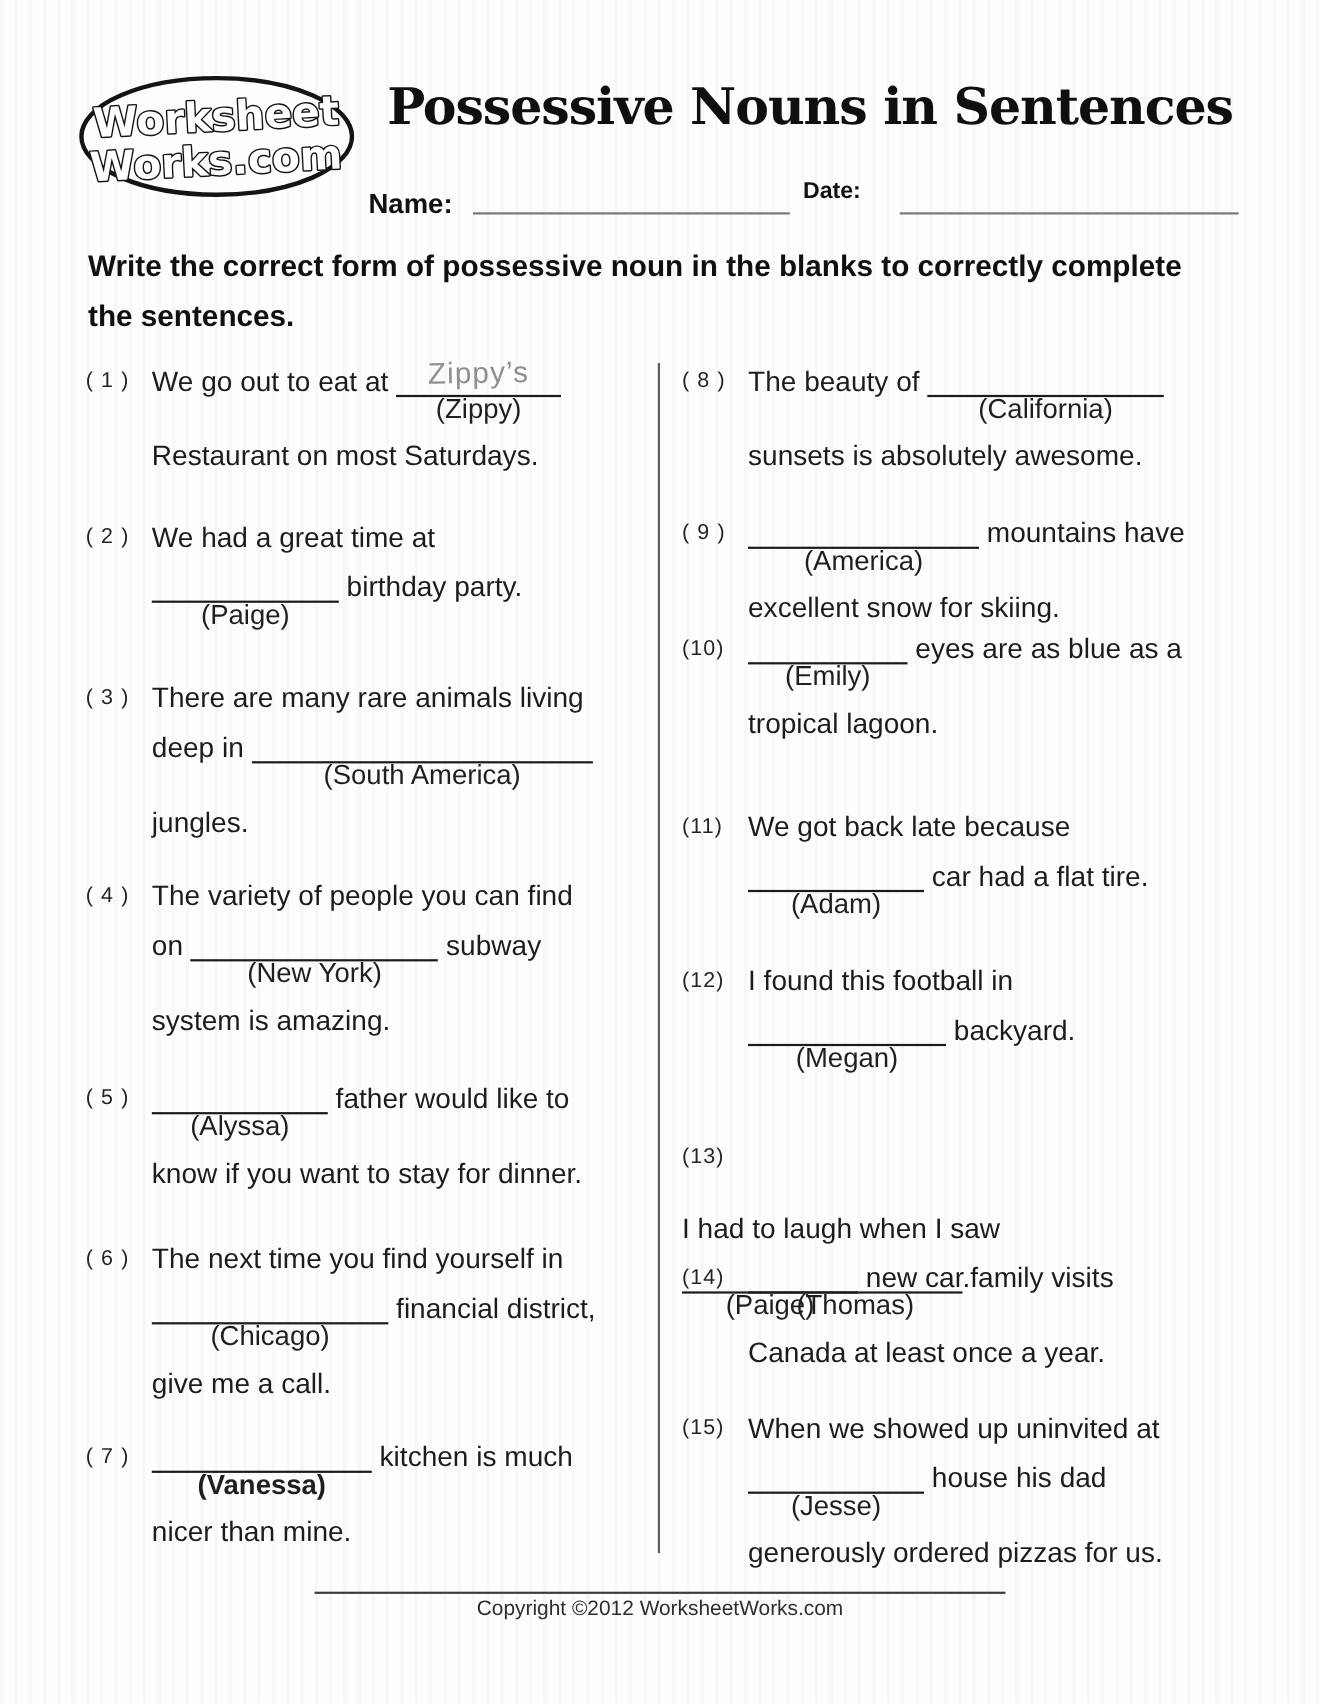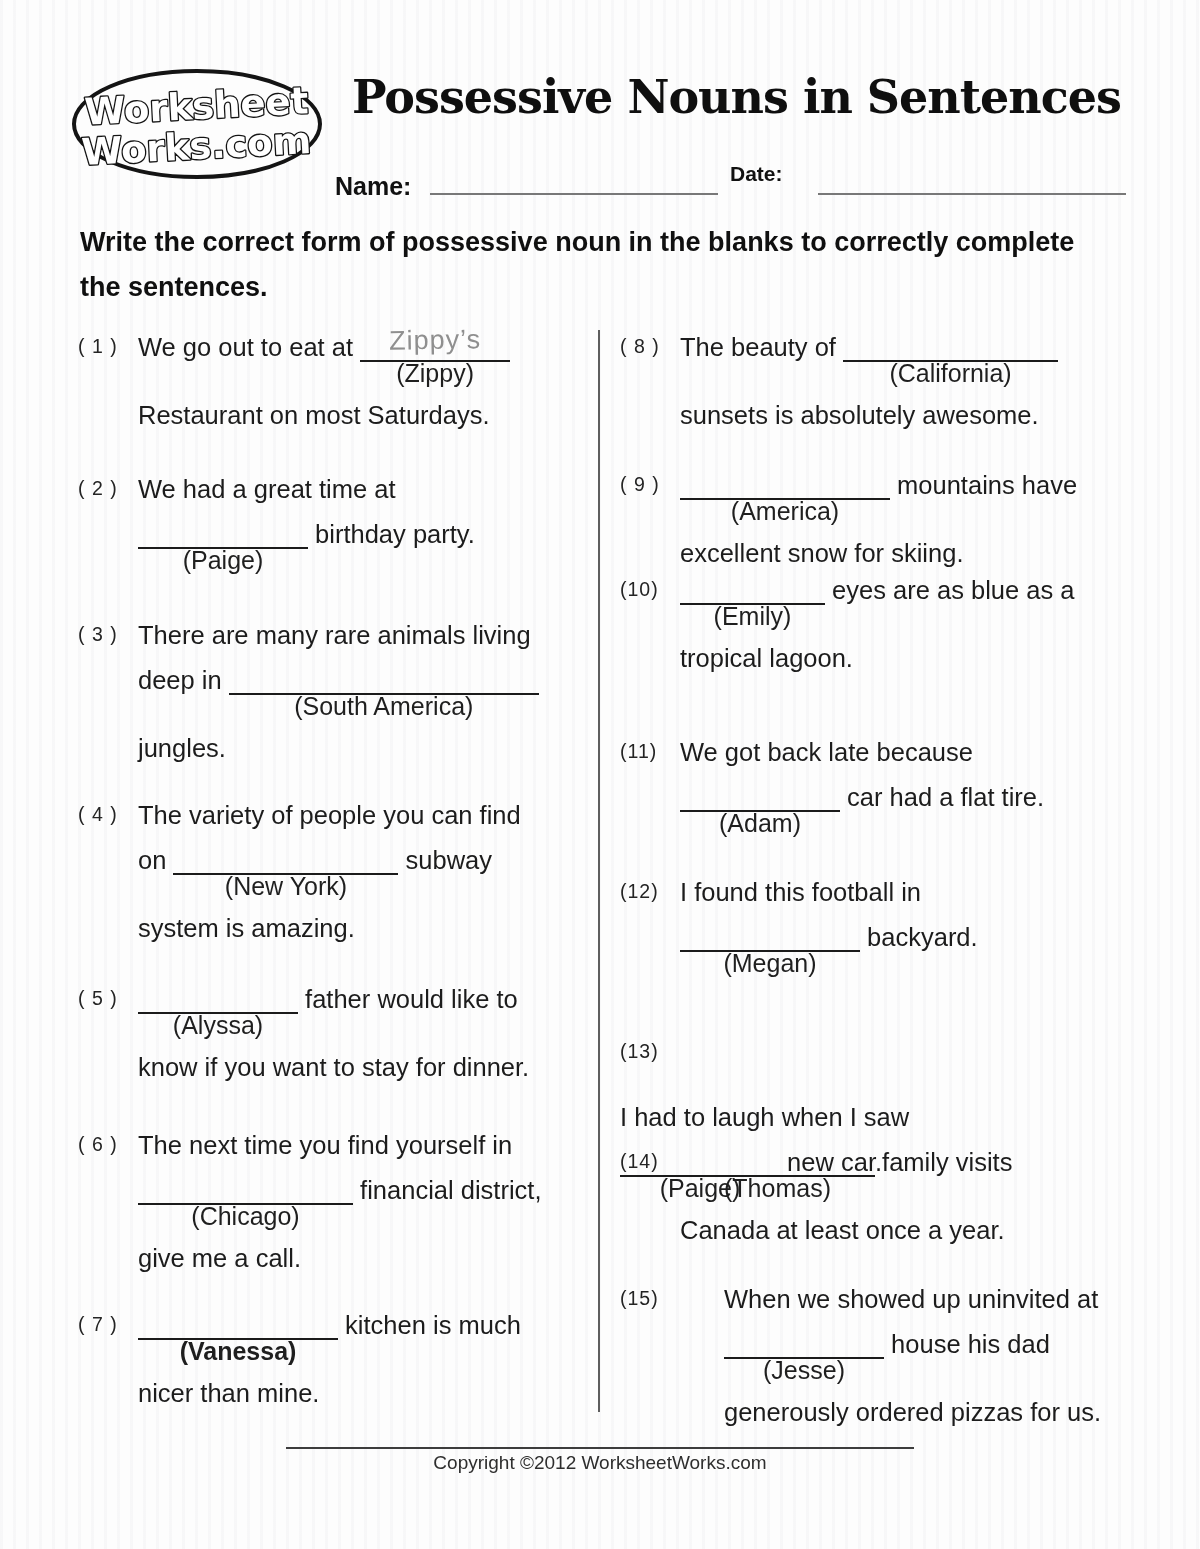--- a/index.html
+++ b/index.html
@@ -193,21 +193,21 @@
           <div class="line has-hint"><span class="blank" style="width: 160px;"><span class="hint">(Paige)</span></span><span class="seg"> new car.</span></div>
         </div>
       </div>
       <div class="item" style="top: 1145px;">
         <span class="item-num">(14)</span>
         <div class="item-content">
           <div class="line has-hint"><span class="blank" style="width: 195px;"><span class="hint">(Thomas)</span></span><span class="seg"> family visits</span></div>
           <div class="line"><span class="seg">Canada at least once a year.</span></div>
         </div>
       </div>
-      <div class="item" style="top: 1282px; gap: 44px;">
+      <div class="item" style="top: 1282px;">
         <span class="item-num">(15)</span>
         <div class="item-content">
           <div class="line"><span class="seg">When we showed up uninvited at</span></div>
           <div class="line has-hint"><span class="blank" style="width: 160px;"><span class="hint">(Jesse)</span></span><span class="seg"> house his dad</span></div>
           <div class="line"><span class="seg">generously ordered pizzas for us.</span></div>
         </div>
       </div>
     </div>
 
   <div class="footer-line"></div>

